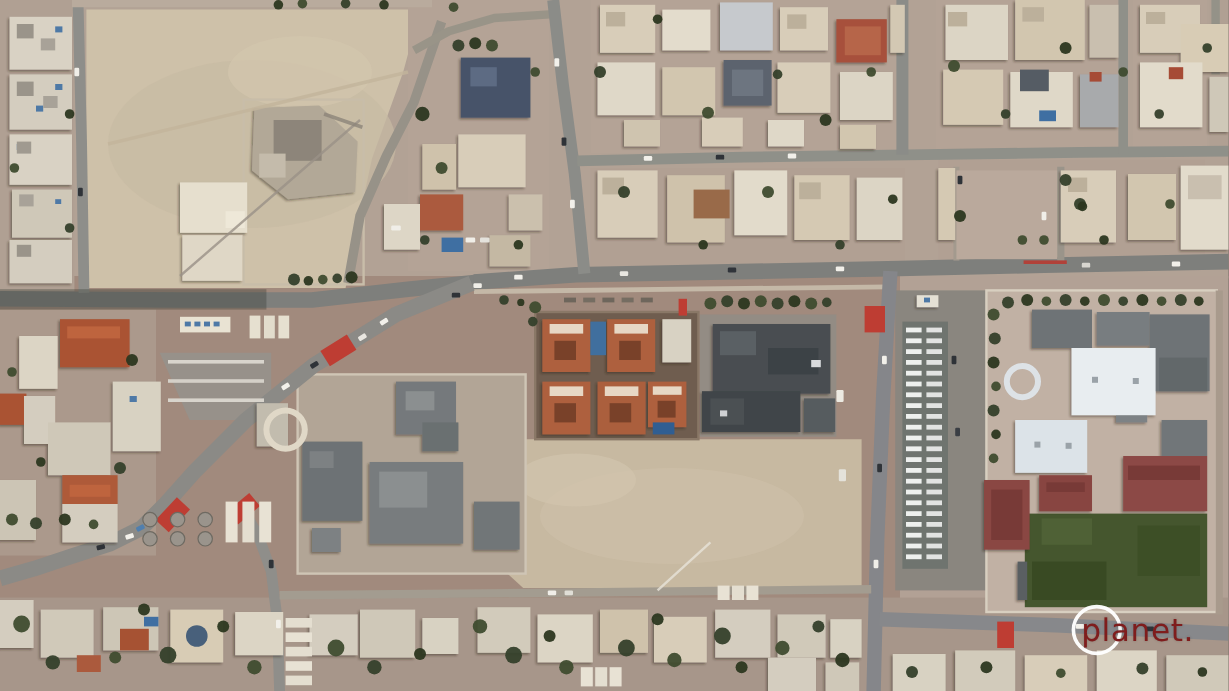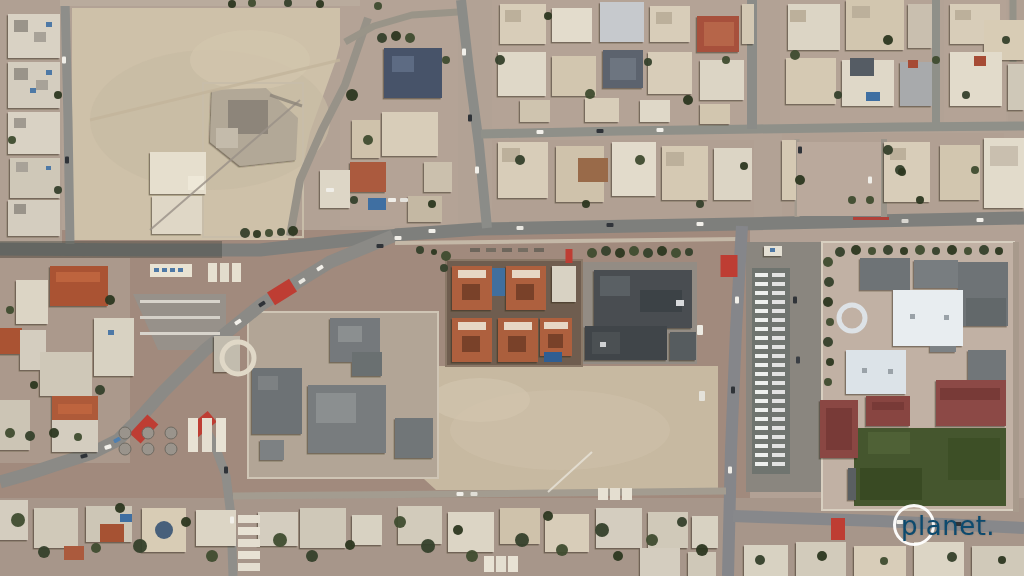--- a/index.html
+++ b/index.html
@@ -1,20 +1,20 @@
 <!DOCTYPE html>
 <html><head>
 <meta charset="utf-8">
 <style>
   html,body{margin:0;padding:0;background:#222;}
   #viewport{position:relative;width:1024px;height:576px;overflow:hidden;background:#b2a295;font-family:"DejaVu Sans","Liberation Sans",sans-serif;}
   #scene{position:absolute;left:0;top:0;filter:blur(.38px) saturate(.97);}
   .planet-logo{position:absolute;left:0;top:0;width:1024px;height:576px;pointer-events:none;}
   .logo-circle{position:absolute;left:893px;top:504px;width:42px;height:42px;border:3px solid #fff;border-radius:50%;box-sizing:border-box;opacity:.96;}
-  .logo-text{position:absolute;left:901px;top:511px;font-size:26px;color:#0c4a6e;letter-spacing:.5px;font-weight:normal;text-shadow:0 0 2px rgba(40,40,40,.25);}
+  .logo-text{position:absolute;left:901px;top:511px;font-size:26px;color:#7f1d1d;letter-spacing:.5px;font-weight:normal;text-shadow:0 0 2px rgba(40,40,40,.25);}
 </style>
 </head>
 <body>
 
 <div id="viewport">
   <svg id="scene" width="1024" height="576" viewBox="0 0 1024 576" xmlns="http://www.w3.org/2000/svg">
     <defs>
       <filter id="bshadow" x="-20%" y="-20%" width="140%" height="140%">
         <feDropShadow dx="-1.3" dy="1.4" stdDeviation="0.7" flood-color="#2a241c" flood-opacity="0.45"></feDropShadow>
       </filter>

